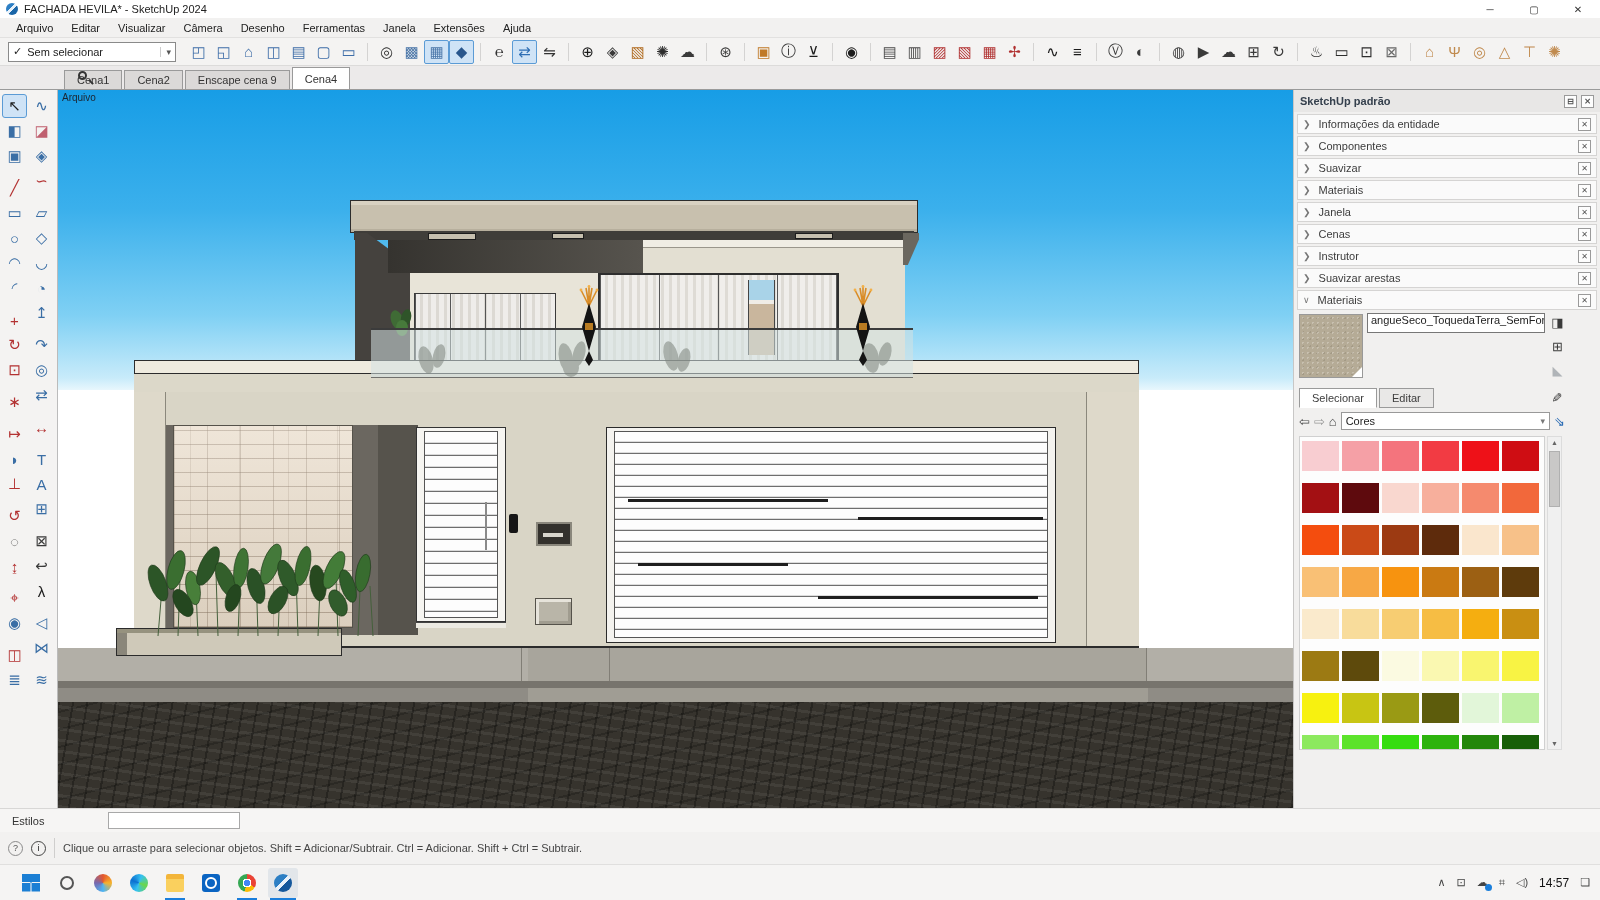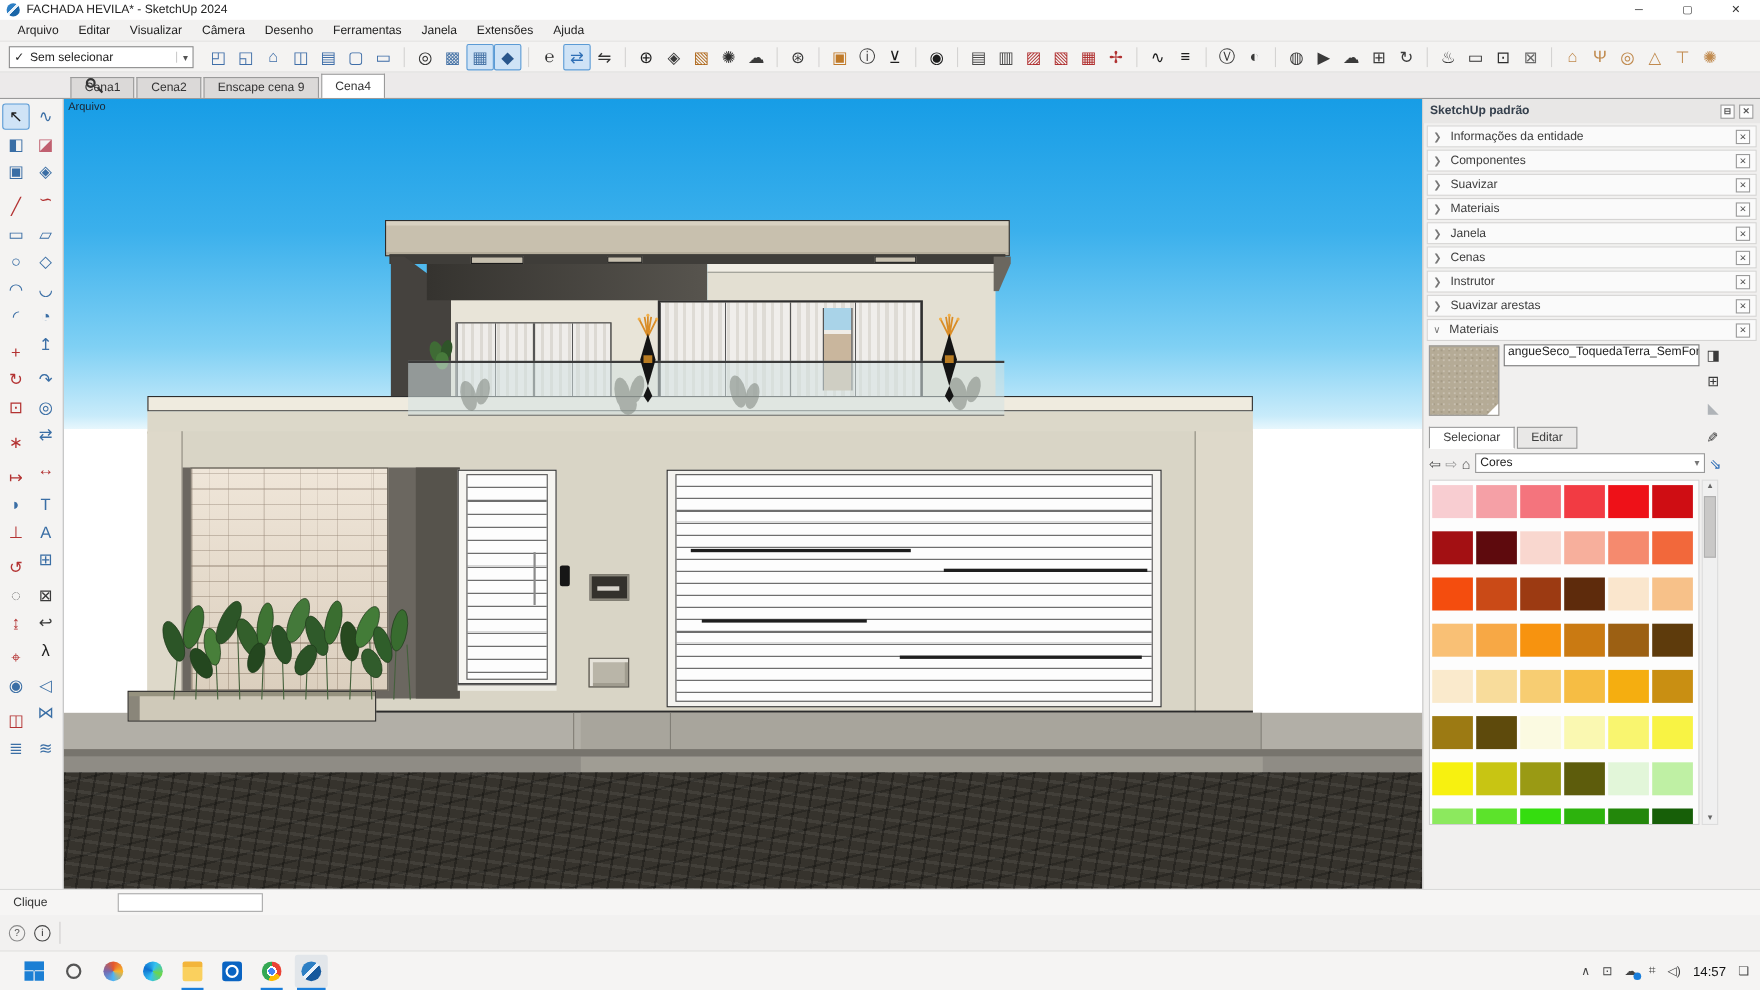--- a/index.html
+++ b/index.html
@@ -593,28 +593,29 @@
       <div id="pal-scroll">
         <span>▲</span>
         <div id="pal-thumb" style="position:absolute;top:14px;left:1px;"></div>
         <span>▼</span>
       </div>
     </div>
   </div>
 </div>
 
 <div id="measure-bar">
-  <label>Clique</label>
+  <label>Estilos</label>
   <div id="measure-input"></div>
 </div>
 
 <div id="statusbar">
   <span class="help-circ">?</span>
   <span class="help-circ" style="border-color:#444;color:#222;">i</span>
   <span id="status-sep"></span>
+  <span>Clique ou arraste para selecionar objetos. Shift = Adicionar/Subtrair. Ctrl = Adicionar. Shift + Ctrl = Subtrair.</span>
 </div>
 
 <div id="taskbar">
   <div style="display:flex;gap:6px;">
 
       <span class="tapp win">
         <span class="ic"></span>
       </span>
 
       <span class="tapp search">

